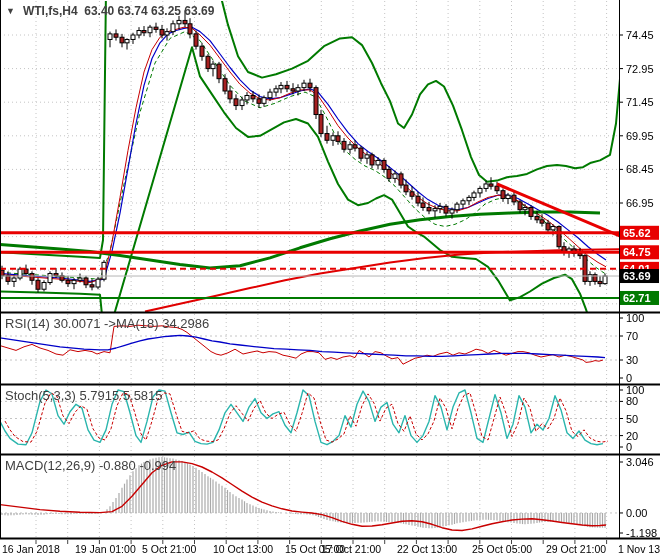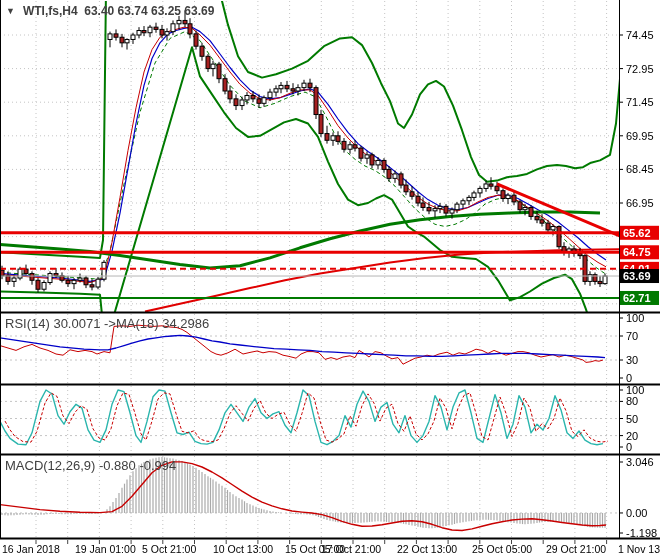--- a/index.html
+++ b/index.html
@@ -677,14 +677,15 @@
       <text x="213" y="553" font-size="10.5" font-family="Liberation Sans, sans-serif" fill="#000000">10 Oct 13:00</text>
       <text x="285" y="553" font-size="10.5" font-family="Liberation Sans, sans-serif" fill="#000000">15 Oct 05:00</text>
       <text x="321" y="553" font-size="10.5" font-family="Liberation Sans, sans-serif" fill="#000000">17 Oct 21:00</text>
       <text x="397" y="553" font-size="10.5" font-family="Liberation Sans, sans-serif" fill="#000000">22 Oct 13:00</text>
       <text x="472" y="553" font-size="10.5" font-family="Liberation Sans, sans-serif" fill="#000000">25 Oct 05:00</text>
       <text x="546" y="553" font-size="10.5" font-family="Liberation Sans, sans-serif" fill="#000000">29 Oct 21:00</text>
       <text x="618" y="553" font-size="10.5" font-family="Liberation Sans, sans-serif" fill="#000000">1 Nov 13:00</text>
     </svg>
   <div id="title-bar" class="ovl"><span class="caret">▼</span><span>WTI,fs,H4  63.40 63.74 63.25 63.69</span></div>
   <div class="ovl plabel" style="top:316px">RSI(14) 30.0071 -&gt;MA(18) 34.2986</div>
+  <div class="ovl plabel" style="top:388px">Stoch(5,3,3) 5.7915 5.5815</div>
   <div class="ovl plabel" style="top:458px">MACD(12,26,9) -0.880 -0.994</div>
 </div>
 
 </body></html>

